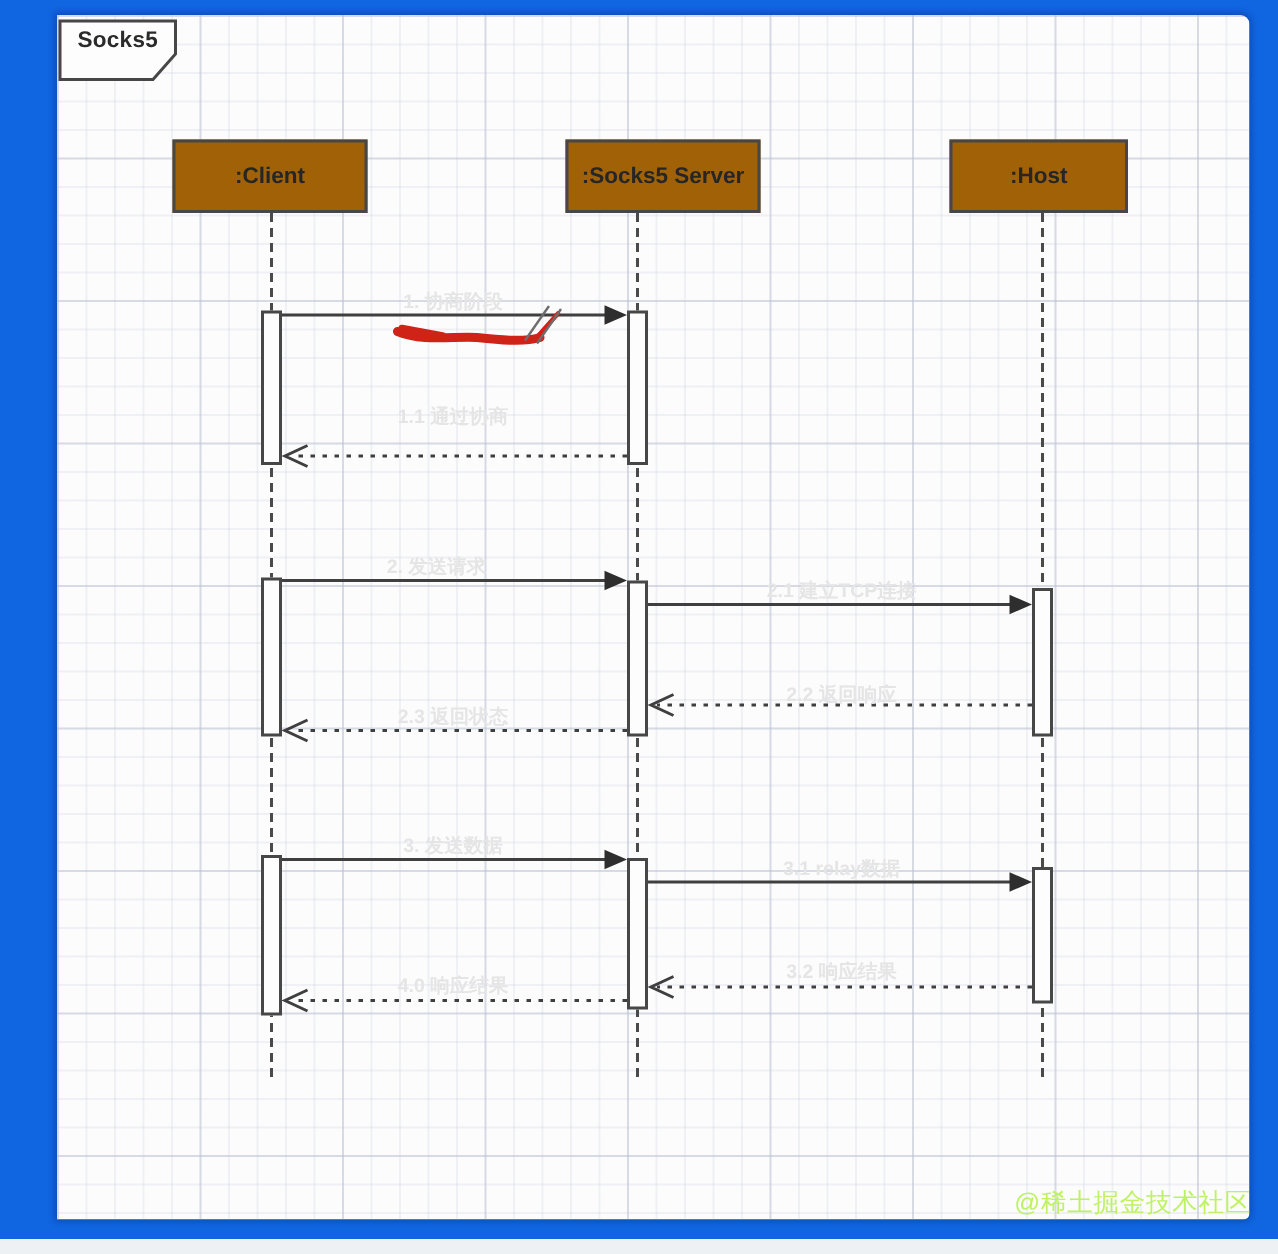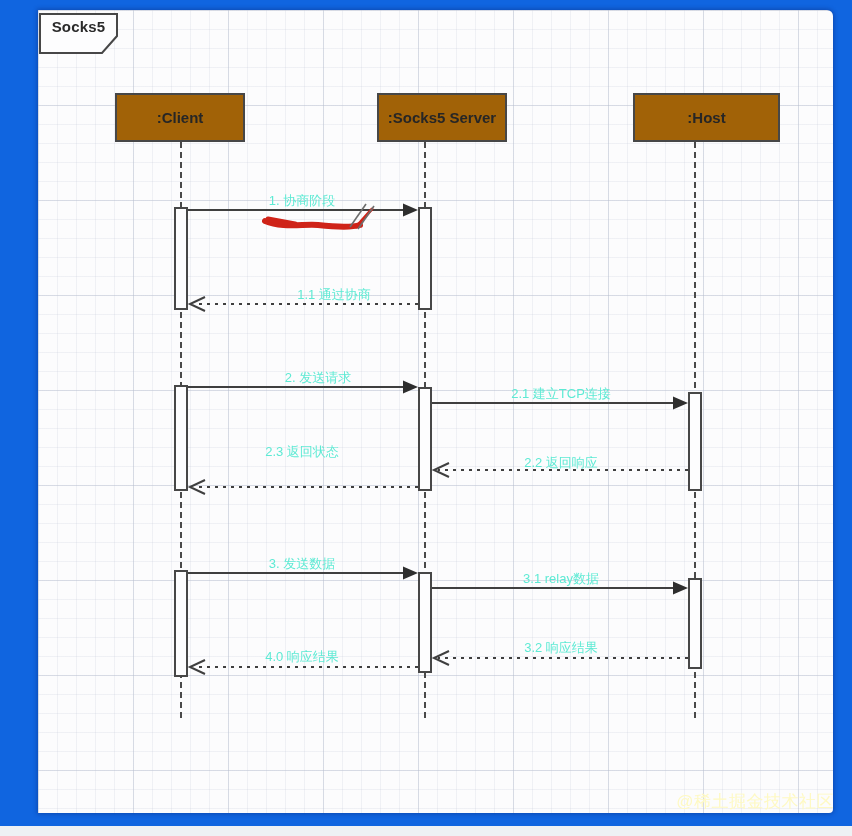--- a/index.html
+++ b/index.html
@@ -35,21 +35,21 @@
     padding-bottom:14px;box-sizing:border-box;
   }
   .participant{
     position:absolute;top:93px;height:49px;
     background:#a16207;border:2px solid #474747;box-sizing:border-box;
     display:flex;align-items:center;justify-content:center;
     font-size:15px;font-weight:600;color:#262626;
   }
   .p-client{left:115px;width:130px;}
   .p-server{left:360px;width:130px;margin-left:17px;}
-  .p-host{left:633px;width:147px;}
+  .p-host{left:633px;width:119px;}
 
   .lifeline{
     position:absolute;top:142px;height:576px;width:0;
     border-left:2px dashed #4a4a4a;
   }
   .ll-client{left:180px;}
   .ll-server{left:424px;}
   .ll-host{left:694px;}
 
   .activation{
@@ -60,36 +60,36 @@
   .a-c2{left:174px;top:385px;height:106px;}
   .a-c3{left:174px;top:570px;height:107px;}
   .a-s1{left:418px;top:207px;height:103px;}
   .a-s2{left:418px;top:387px;height:104px;}
   .a-s3{left:418px;top:572px;height:101px;}
   .a-h2{left:688px;top:392px;height:99px;}
   .a-h3{left:688px;top:578px;height:91px;}
 
   .msg-label{
     position:absolute;transform:translateX(-50%);
-    font-size:13px;font-weight:400;color:#5eead4;white-space:nowrap;
+    font-size:13px;font-weight:700;color:#e5e5e5;white-space:nowrap;
   }
   .m1  {left:302px;top:192px;}
-  .m1_1{left:302px;top:286px;margin-left:32px;}
-  .m2  {left:318px;top:369px;}
+  .m1_1{left:302px;top:269px;}
+  .m2  {left:291px;top:369px;}
   .m2_1{left:561px;top:385px;}
   .m2_2{left:561px;top:454px;}
-  .m2_3{left:302px;top:443px;text-align:center;}
+  .m2_3{left:302px;top:469px;text-align:center;}
   .m3  {left:302px;top:555px;}
   .m3_1{left:561px;top:570px;}
   .m3_2{left:561px;top:639px;}
   .m3_3{left:302px;top:648px;}
 
   .watermark{
     position:absolute;right:18px;top:790px;
-    font-size:17px;color:#fef9c3;letter-spacing:.5px;
+    font-size:17px;color:#bef264;letter-spacing:.5px;
   }
 </style>
 </head>
 <body>
 
 <div class="stage">
 
   <div class="canvas"></div>
   <div class="bottom-strip"></div>
 

